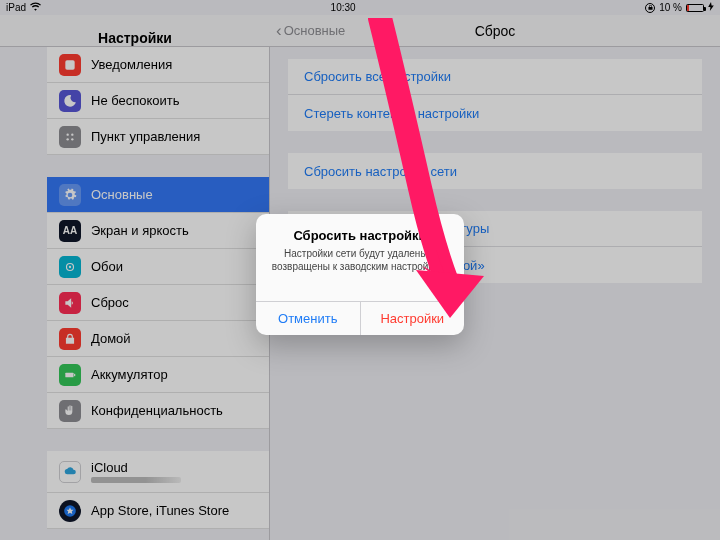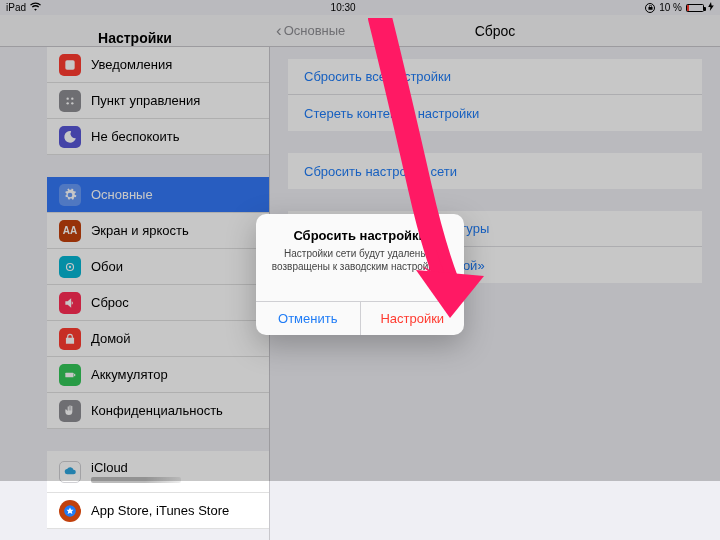--- a/index.html
+++ b/index.html
@@ -1,17 +1,17 @@
 <!DOCTYPE html>
 <html><head>
 <meta charset="utf-8">
 <style>
   * { box-sizing: border-box; margin: 0; padding: 0; }
   body { font-family: -apple-system, "Helvetica Neue", Arial, sans-serif; width: 720px; height: 540px; overflow: hidden; position: relative; background: #efeff4; }
-  .root { width: 720px; height: 481px; position: relative; background: #efeff4; }
+  .root { width: 720px; height: 540px; position: relative; background: #efeff4; }
 
   .statusbar { height: 15px; display: flex; align-items: center; justify-content: space-between; padding: 0 6px; font-size: 10px; color: #000; }
   .statusbar .sb-left, .statusbar .sb-right { display: flex; align-items: center; gap: 4px; }
   .statusbar .wifi { display:inline-block; }
   .statusbar .batt { display:inline-flex; align-items:center; gap:2px; }
   .battbox { width:18px; height:8px; border:1px solid #000; border-radius:1.5px; position:relative; }
   .battbox::after { content:""; position:absolute; right:-3px; top:2px; width:2px; height:4px; background:#000; border-radius:0 1px 1px 0;}
   .battfill { position:absolute; left:0; top:0; bottom:0; width:10%; background:#ff3b30; }
   .lockcircle { width:10px; height:10px; border:1px solid #000; border-radius:50%; display:inline-flex; align-items:center; justify-content:center; font-size:7px;}
 
@@ -25,21 +25,21 @@
 
   .content { display:flex; height: calc(540px - 47px); }
   .sidebar { width:270px; background:#efeff4; border-right:1px solid #c8c7cc; overflow:hidden;padding-left:47px; }
   .cell { display:flex; align-items:center; height:36px; padding:0 12px; background:#fff; border-bottom:0.5px solid #e0e0e0; font-size:13px; gap:10px; }
   .cell.selected { background:#3478f6; color:#fff; }
   .cell .label { flex:1; }
   .group-gap { height:22px; background:#efeff4; }
   .icon { width:22px; height:22px; border-radius:5px; display:flex; align-items:center; justify-content:center; color:#fff; font-size:12px; }
   .icon svg { width:14px; height:14px; fill:#fff; }
   .i-red { background:#ff3b30; } .i-gray { background:#8e8e93; } .i-purple{ background:#5856d6;}
-  .i-blue{ background:#c2410c;} .i-cyan{ background:#06b6d4;} .i-pink{background:#ff2d55;}
+  .i-blue{ background:#0f172a;} .i-cyan{ background:#06b6d4;} .i-pink{background:#ff2d55;}
   .i-green{ background:#34c759;} .i-cloud{ background:#fff; border:1px solid #d0d0d4; }
   .i-cloud svg { fill:#2fa6de;}
   .subtext { font-size:10px; color:#8e8e93; display:block; background:linear-gradient(90deg,#bbb 60%,#eee); height:6px; width:90px; border-radius:2px; margin-top:2px;}
 
   .detail { flex:1; background:#efeff4; padding-top:12px; }
   .dgroup { margin: 0 18px 22px 18px; border-radius:0; background:#fff; box-shadow:none; }
   .dgroup .drow { height:36px; display:flex; align-items:center; padding:0 16px; color:#1f7cf6; font-size:13px; border-bottom:0.5px solid #dedee2; background:#fff;}
   .dgroup .drow:last-child { border-bottom:none; }
   .dgroup { background:transparent; }
   .dgroup .drow { background:#fff; }
@@ -110,37 +110,37 @@
 
       <div class="cell">
         <span class="icon i-red">
             <svg viewBox="0 0 24 24">
               <rect x="4" y="4" width="16" height="16" rx="3"></rect>
             </svg>
           </span>
         <span class="label">Уведомления</span>
       </div>
       <div class="cell">
+        <span class="icon i-purple">
+            <svg viewBox="0 0 24 24">
+              <path d="M14 2a10 10 0 108 12 8 8 0 01-8-12z"></path>
+            </svg>
+          </span>
+        <span class="label">Не беспокоить</span>
+      </div>
+      <div class="cell">
         <span class="icon i-gray">
             <svg viewBox="0 0 24 24">
               <circle cx="8" cy="8" r="2"></circle>
               <circle cx="16" cy="8" r="2"></circle>
               <circle cx="8" cy="16" r="2"></circle>
               <circle cx="16" cy="16" r="2"></circle>
             </svg>
           </span>
         <span class="label">Пункт управления</span>
-      </div>
-      <div class="cell">
-        <span class="icon i-purple">
-            <svg viewBox="0 0 24 24">
-              <path d="M14 2a10 10 0 108 12 8 8 0 01-8-12z"></path>
-            </svg>
-          </span>
-        <span class="label">Не беспокоить</span>
       </div>
 
       <div class="group-gap"></div>
 
       <div class="cell selected">
         <span class="icon i-gray" style="background:rgba(255,255,255,.25)">
             <svg viewBox="0 0 24 24">
               <path d="M12 8a4 4 0 100 8 4 4 0 000-8zm9 4l2 1-1 3-2-1a9 9 0 01-2 2l1 2-3 1-1-2a9 9 0 01-3 0l-1 2-3-1 1-2a9 9 0 01-2-2l-2 1-1-3 2-1a9 9 0 010-3l-2-1 1-3 2 1a9 9 0 012-2L7 2l3-1 1 2a9 9 0 013 0l1-2 3 1-1 2a9 9 0 012 2l2-1 1 3-2 1a9 9 0 010 3z"></path>
             </svg>
           </span>

